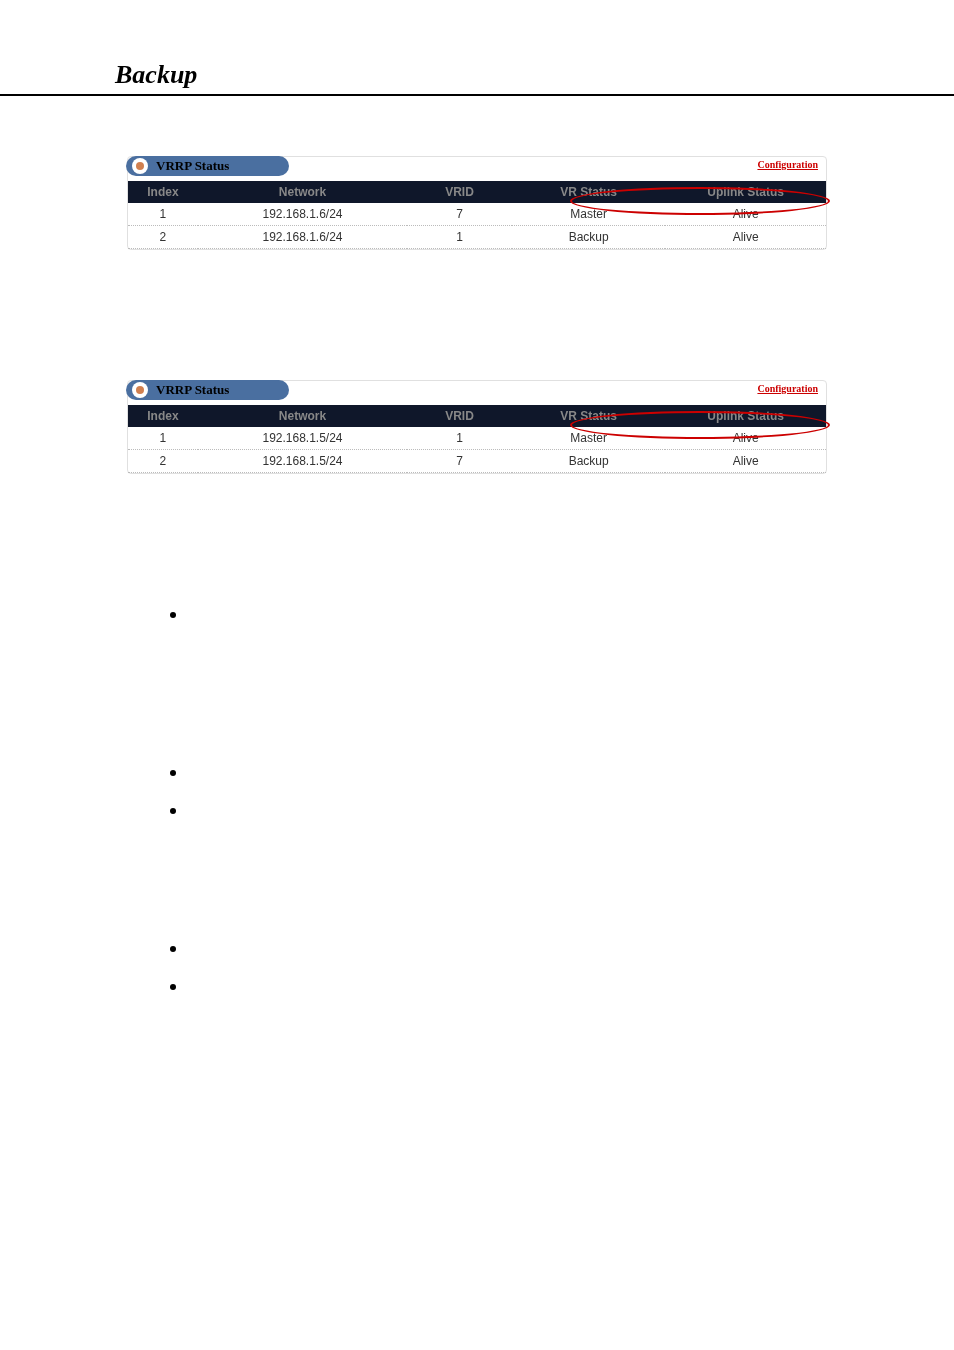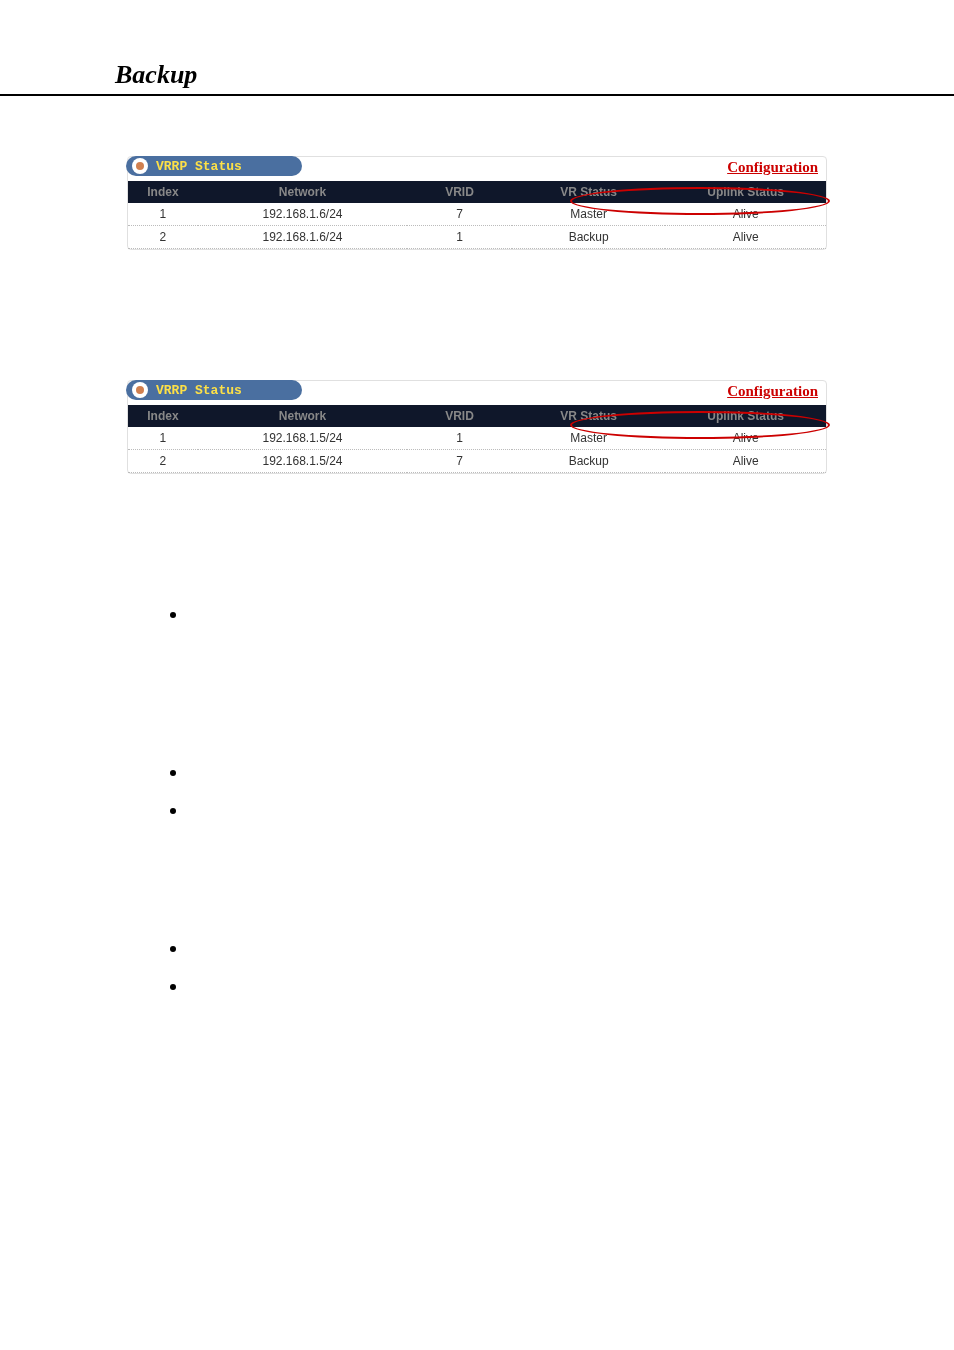--- a/index.html
+++ b/index.html
@@ -61,32 +61,32 @@
       align-items: center;
       justify-content: center;
     }
     .pill-inner-dot {
       width: 8px;
       height: 8px;
       border-radius: 50%;
       background: #d08050;
     }
     .panel-title {
-      color: #fde047;
+      color: #000000;
       font-size: 13px;
       font-weight: bold;
-      font-family: Liberation Mono, monospace;
+      font-family: Liberation Serif, serif;
     }
     .config-link {
       position: absolute;
       right: 8px;
       top: 2px;
       color: #cc0000;
       font-family: "Times New Roman", serif;
-      font-size: 15px;
+      font-size: 10px;
       font-weight: bold;
       text-decoration: underline;
     }
     .status-table {
       width: 100%;
       border-collapse: collapse;
       margin-top: 2px;
     }
     .status-table th {
       color: #888888;

